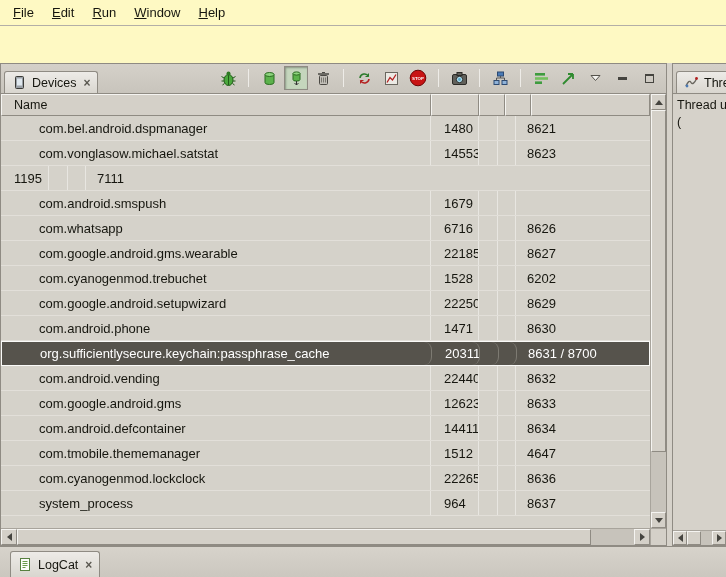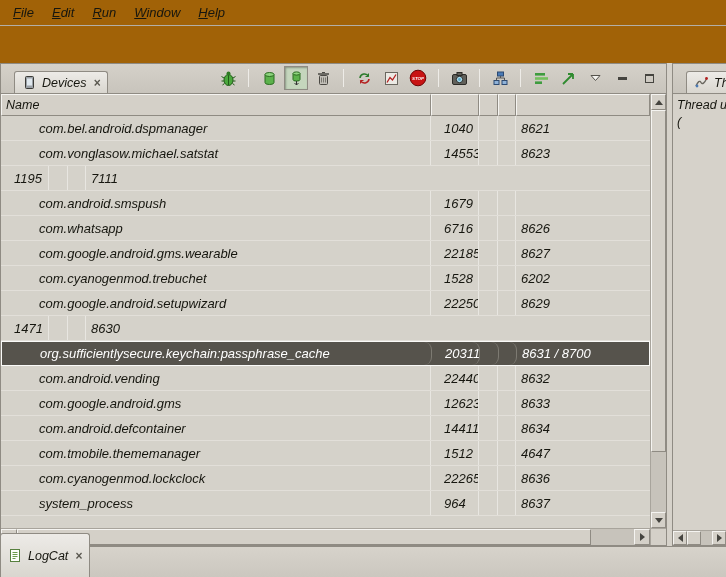--- a/index.html
+++ b/index.html
@@ -1,21 +1,21 @@
 <!DOCTYPE html>
 <html><head>
 <meta charset="utf-8">
 <style>
   * { margin:0; padding:0; box-sizing:border-box; }
   html,body { width:726px; height:577px; }
   body {
     font-family:"Liberation Sans","DejaVu Sans",sans-serif;
     font-size:13px; color:#16160f; background:#d6d2ca; overflow:hidden;
   }
-  .window { position:relative; width:726px; height:577px; background:#a16207;font-style:italic; }
+  .window { position:relative; width:726px; height:577px; background:#fef9c3; }
 
   
   .menubar { position:absolute; top:0; left:0; right:0; height:26px;
     display:flex; align-items:center; padding-left:4px;
     border-bottom:1px solid #b3afa7; }
   .menu-item { display:inline-block; padding:3px 9px; cursor:default; }
   .menu-item::first-letter { text-decoration:underline; }
 
   .toolbar-strip { position:absolute; top:26px; left:0; right:0; height:37px; }
 
@@ -23,21 +23,21 @@
   .main { position:absolute; top:63px; left:0; right:0; height:483px; display:flex; }
   .devices-panel { width:667px; flex:0 0 667px; background:#d6d2ca;
     border:1px solid #8f8b83; display:flex; flex-direction:column; }
   .sash { width:5px; flex:0 0 5px; background:#d6d2ca; cursor:col-resize; }
   .threads-panel { flex:1; min-width:0; background:#d6d2ca;
     border:1px solid #8f8b83; border-right:none; display:flex; flex-direction:column; }
 
   
   .tabrow { flex:0 0 30px; height:30px; background:linear-gradient(#d5d1c9,#c8c4bc);
     border-bottom:1px solid #8f8b83; display:flex; align-items:flex-end; overflow:hidden; }
-  .tab { height:22px; margin-left:13px; display:flex; align-items:center; gap:5px;
+  .tab { height:22px; margin-left:3px; display:flex; align-items:center; gap:5px;
     padding:0 7px; background:linear-gradient(#edebe7,#d9d6cf);
     border:1px solid #8f8b83; border-bottom:none; border-radius:3px 3px 0 0;
     font-size:12.5px; white-space:nowrap; }
   .tab .close { font-size:12px; font-weight:bold; color:#5a5850; margin-left:2px; cursor:pointer; }
 
   
   .panel-toolbar { margin-left:auto; display:flex; align-items:center; gap:3px;
     padding-right:5px; height:30px; }
   .tbtn { width:24px; height:24px; display:flex; align-items:center; justify-content:center;
     border:1px solid transparent; flex:0 0 auto; }
@@ -47,34 +47,34 @@
     margin:0 5px; flex:0 0 auto; }
   .min-glyph { width:9px; height:3px; background:#45443f; }
   .max-glyph { width:9px; height:9px; border:1px solid #45443f; border-top:2px solid #45443f; }
 
   
   .table-area { flex:1; display:flex; min-height:0; }
   .grid { flex:1; min-width:0; display:flex; flex-direction:column; }
   .thead { flex:0 0 22px; height:22px; display:flex; font-size:12.5px; }
   .th { background:#d4d0c8; border-top:1px solid #f5f4f1; border-left:1px solid #f5f4f1;
     border-right:1px solid #8f8b83; border-bottom:1px solid #8f8b83;
-    padding:3px 4px 0; white-space:nowrap; overflow:hidden; }
+    padding:3px 12px 0; white-space:nowrap; overflow:hidden; }
   .c-name { width:430px; flex:0 0 430px; }
   .c-pid  { width:48px;  flex:0 0 48px; }
   .c-a    { width:19px;  flex:0 0 19px; }
   .c-b    { width:18px;  flex:0 0 18px; }
   .c-port { flex:1; min-width:0; }
   .tbody { flex:1; background:#d5d2ca; overflow:hidden; }
   .row { display:flex; height:25px; align-items:stretch; font-size:13px;
     background:#d5d2ca; border-bottom:1px solid #e2dfd9; }
   .cell { display:flex; align-items:center; white-space:nowrap; overflow:hidden;
     border-right:1px solid #e8e6e1; }
   .cell.c-name { padding-left:38px; }
   .cell.c-pid  { padding-left:13px; }
-  .cell.c-port { padding-left:5px; border-right:none; }
+  .cell.c-port { padding-left:5px; border-right:none;margin-left:6px; }
   .row.selected { background:#56534c; color:#ffffff; border:1px solid #fafaf8; }
   .row.selected .cell { border-right-color:#7d7a72;border-radius:8px; }
 
   
   .vscroll { flex:0 0 16px; width:16px; display:flex; flex-direction:column;
     background:#c7c3bb; border-left:1px solid #a8a49c; }
   .sbtn { flex:0 0 16px; height:16px; background:#d4d0c8; border:1px solid;
     border-color:#f5f4f1 #8f8b83 #8f8b83 #f5f4f1;
     display:flex; align-items:center; justify-content:center; }
   .vtrack { flex:1; position:relative; }
@@ -96,21 +96,21 @@
   .threads-content .line { white-space:nowrap; line-height:17px; }
   .threads-hscroll { flex:0 0 15px; height:15px; display:flex; background:#c7c3bb;
     border-top:1px solid #a8a49c; }
   .threads-hscroll .sbtn { flex:0 0 14px; height:100%; }
   .threads-hscroll .hthumb { width:55%; }
 
   
   .bottombar { position:absolute; top:546px; left:0; right:0; height:31px;
     background:linear-gradient(#d7d3cb,#cbc7bf); border-top:1px solid #8f8b83;
     display:flex; align-items:flex-end; }
-  .bottombar .tab { height:44px; margin-left:0; }
+  .bottombar .tab { height:26px; margin-left:10px; }
 </style>
 </head>
 <body>
 
 <div class="window">
 
   <div class="menubar">
     <span class="menu-item">File</span>
     <span class="menu-item">Edit</span>
     <span class="menu-item">Run</span>
@@ -236,21 +236,21 @@
           <div class="thead">
             <div class="th c-name">Name</div>
             <div class="th c-pid"></div>
             <div class="th c-a"></div>
             <div class="th c-b"></div>
             <div class="th c-port"></div>
           </div>
           <div class="tbody">
   <div class="row">
     <div class="cell c-name">com.bel.android.dspmanager</div>
-    <div class="cell c-pid">1040</div>
+    <div class="cell c-pid">1480</div>
     <div class="cell c-a"></div>
     <div class="cell c-b"></div>
     <div class="cell c-port">8621</div>
   </div>
 
   <div class="row">
     <div class="cell c-name">com.vonglasow.michael.satstat</div>
     <div class="cell c-pid">14553</div>
     <div class="cell c-a"></div>
     <div class="cell c-b"></div>
@@ -297,20 +297,21 @@
 
   <div class="row">
     <div class="cell c-name">com.google.android.setupwizard</div>
     <div class="cell c-pid">22250</div>
     <div class="cell c-a"></div>
     <div class="cell c-b"></div>
     <div class="cell c-port">8629</div>
   </div>
 
   <div class="row">
+    <div class="cell c-name">com.android.phone</div>
     <div class="cell c-pid">1471</div>
     <div class="cell c-a"></div>
     <div class="cell c-b"></div>
     <div class="cell c-port">8630</div>
   </div>
 
   <div class="row selected">
     <div class="cell c-name">org.sufficientlysecure.keychain:passphrase_cache</div>
     <div class="cell c-pid">20311</div>
     <div class="cell c-a"></div>

